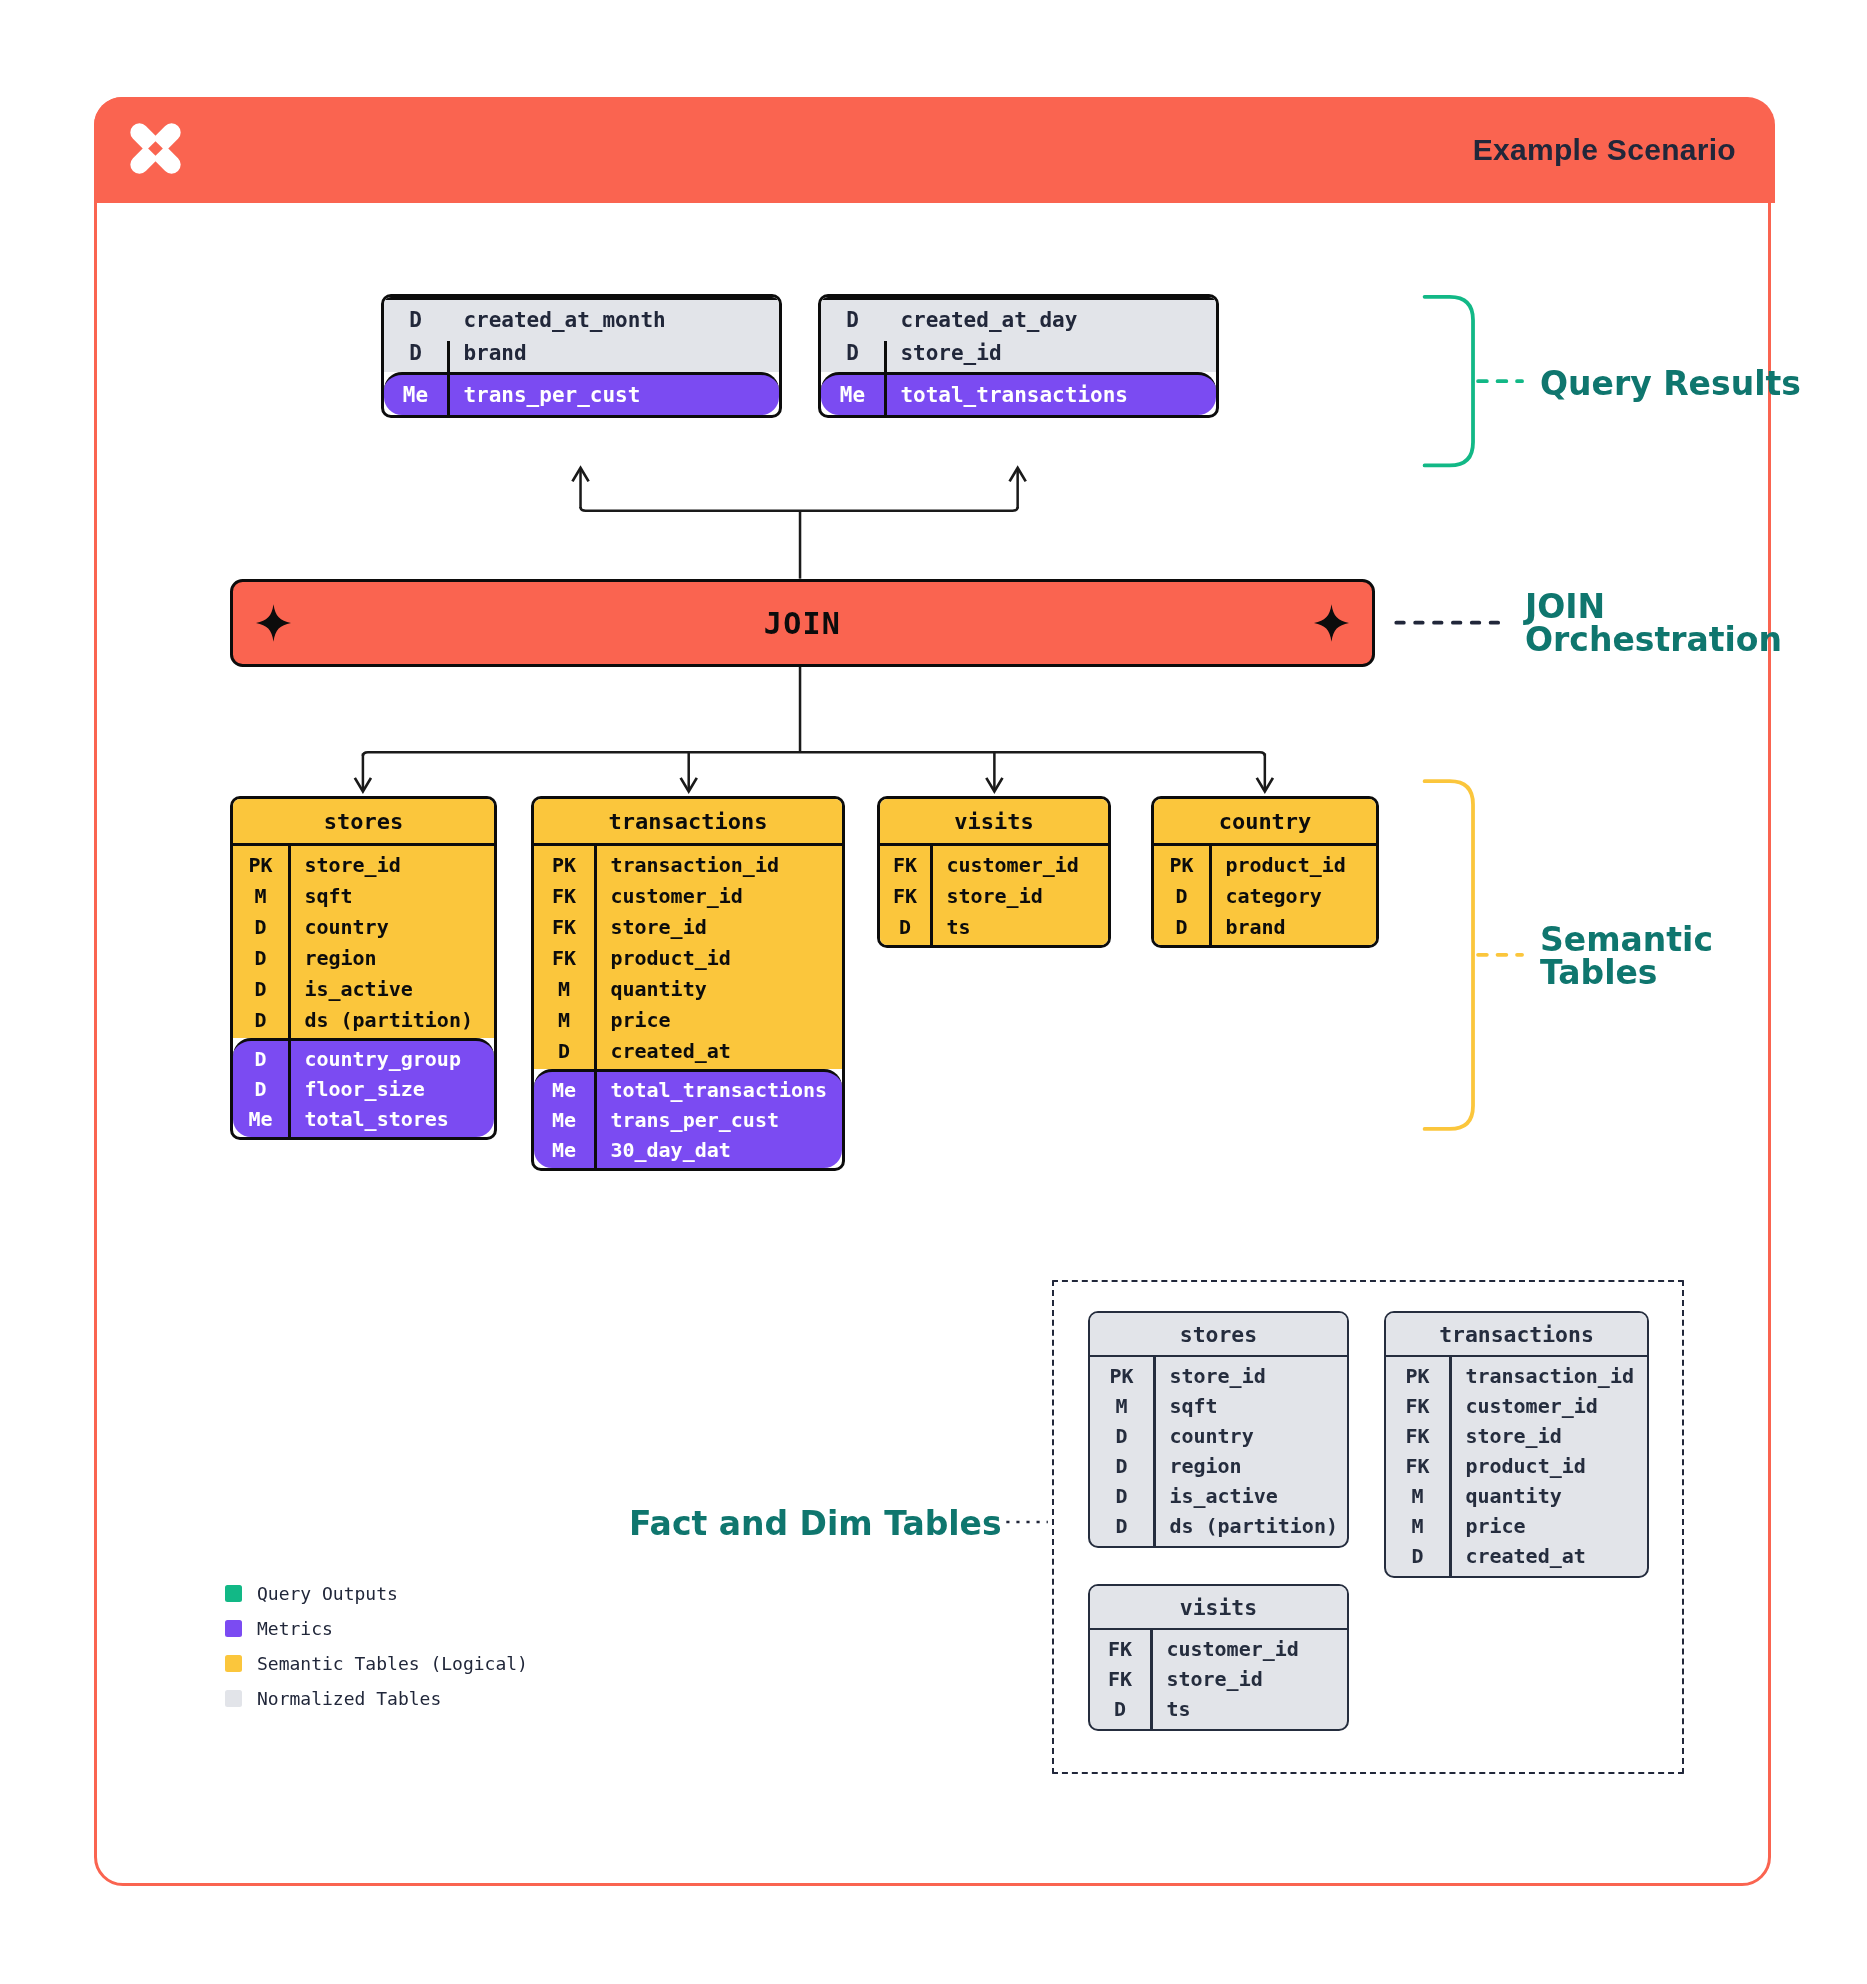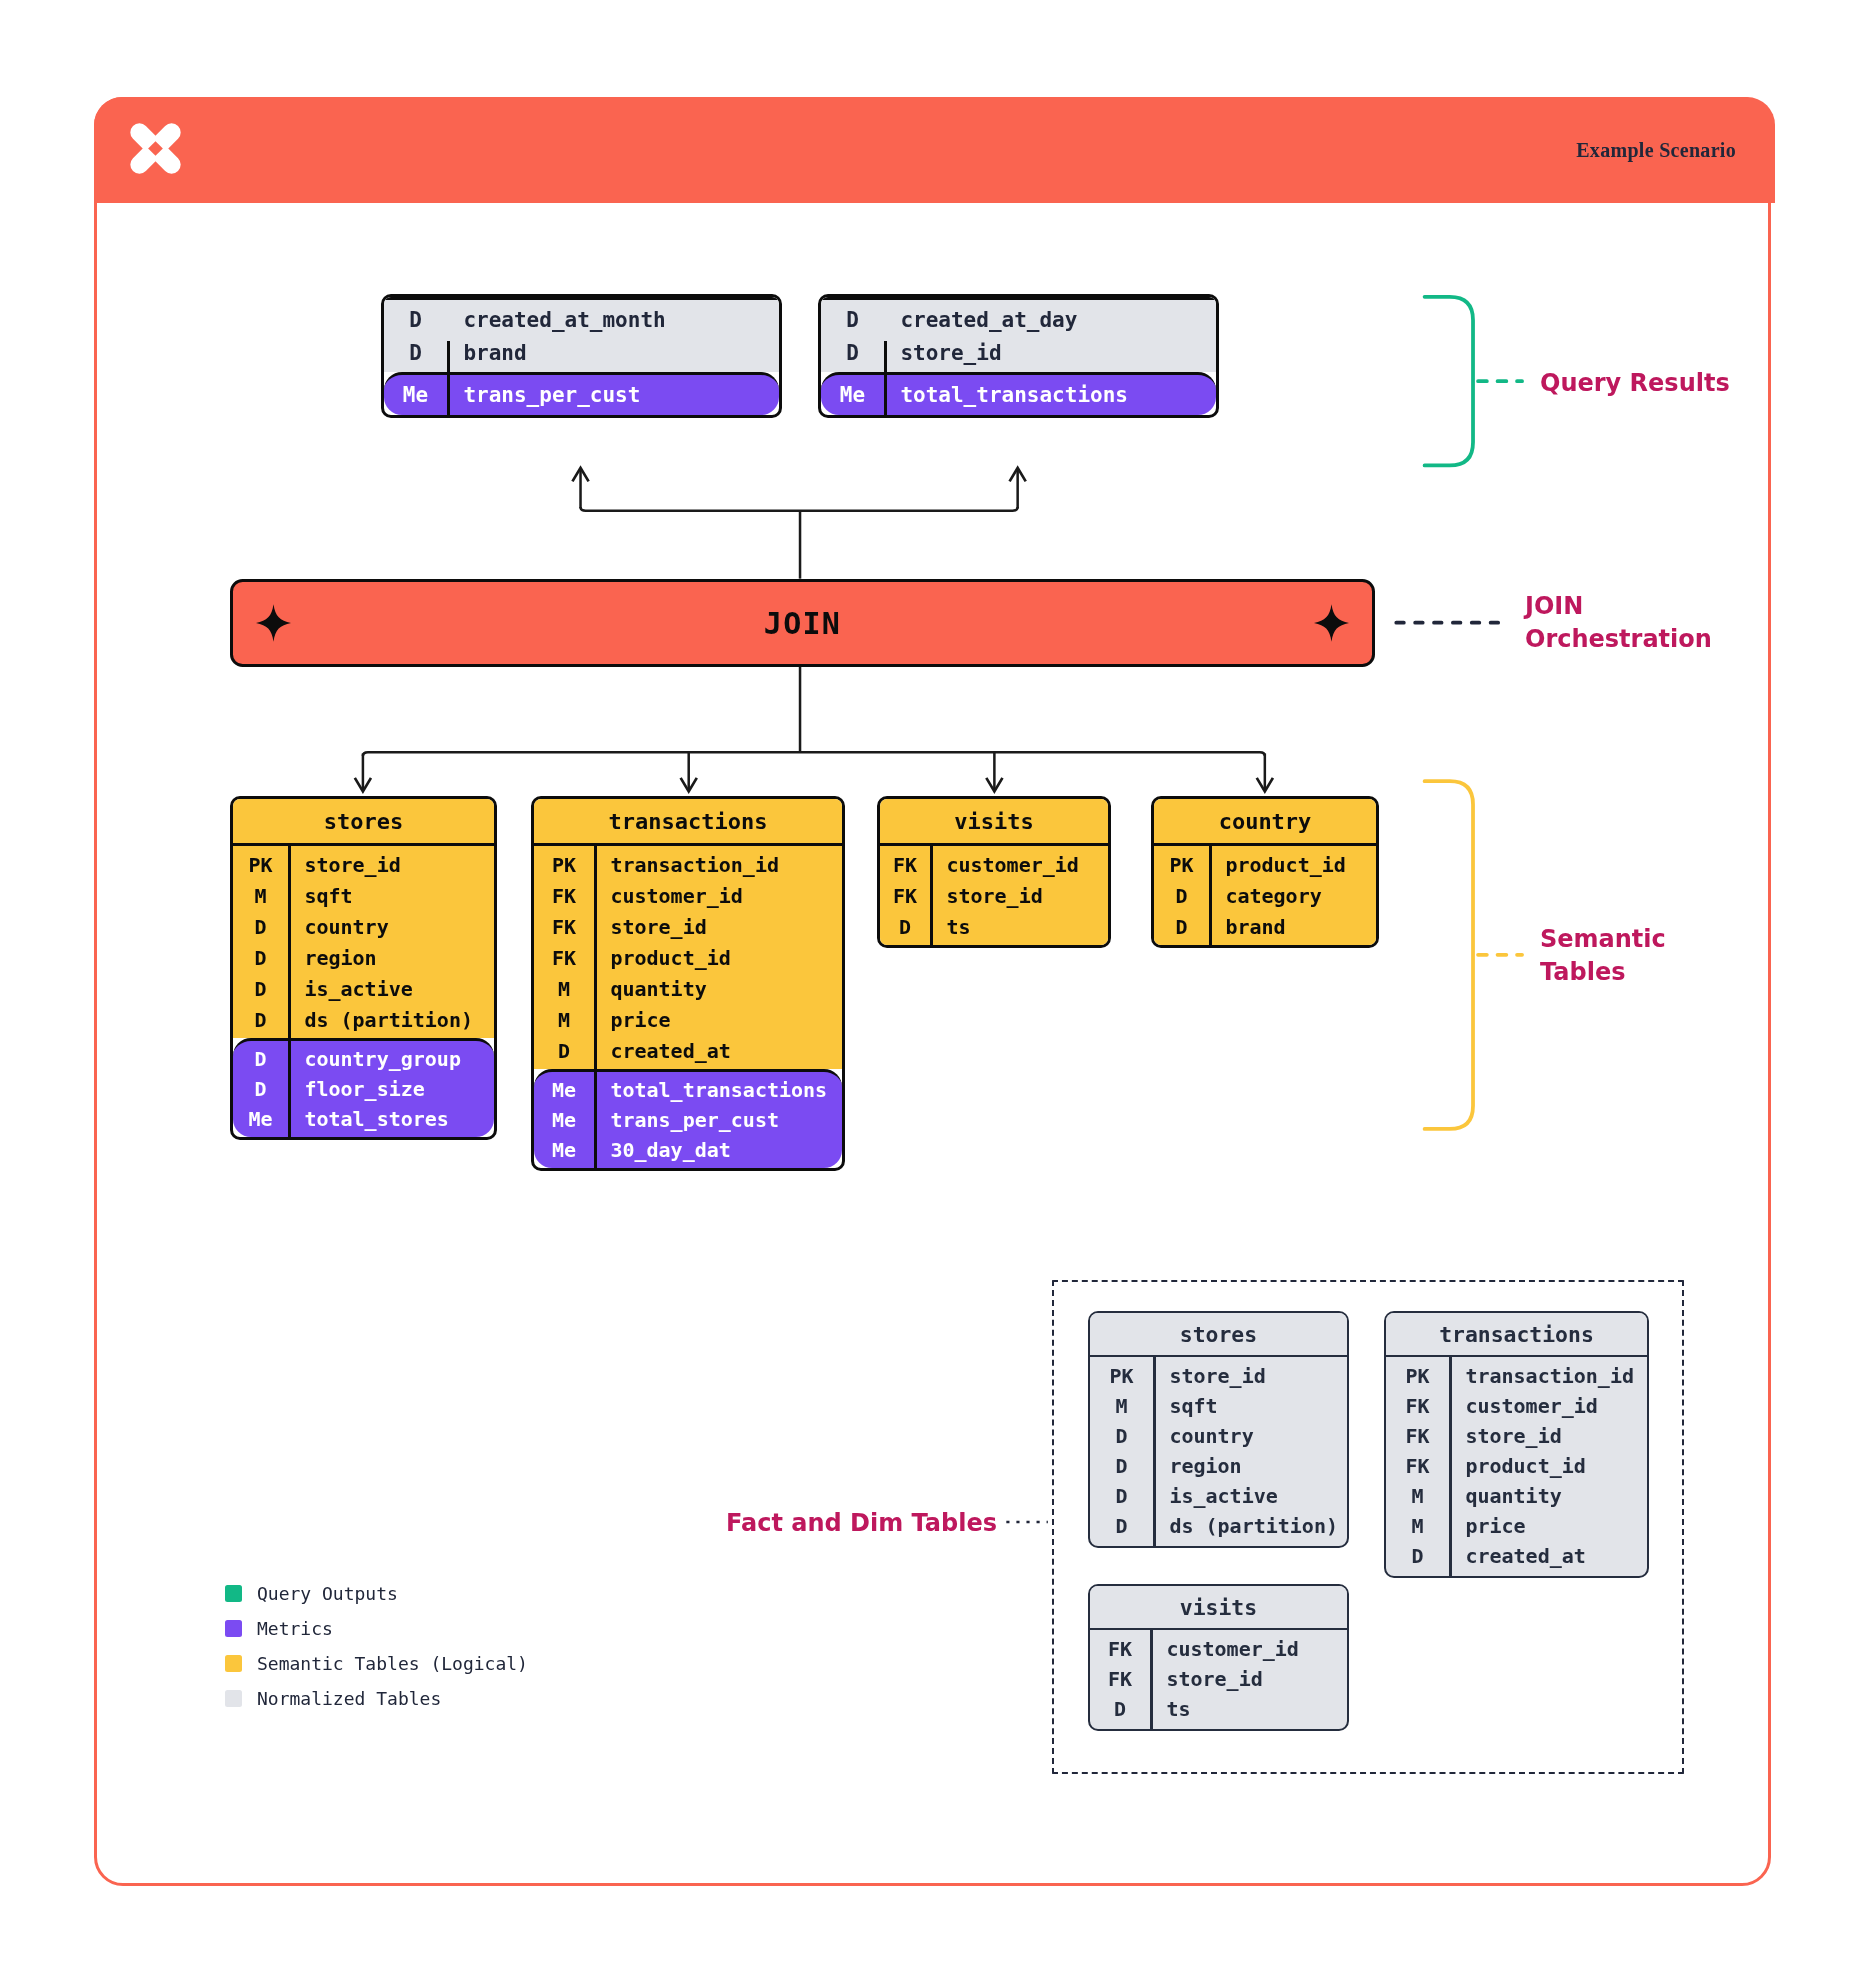--- a/index.html
+++ b/index.html
@@ -14,22 +14,22 @@
     border:3.1px solid #FA6450;border-radius:29px;background:#ffffff;box-sizing:border-box;
   }
   .card-header{
     position:absolute;left:94px;top:97px;width:1681px;height:106px;
     background:#FA6450;border-radius:28px 28px 0 0;box-sizing:border-box;
     display:flex;align-items:center;
   }
   .logo{position:absolute;left:29px;top:19px;width:65px;height:65px;}
   .card-title{
     position:absolute;right:39px;top:0;height:106px;display:flex;align-items:center;
-    font-family:Liberation Serif, serif;
-    font-weight:700;font-size:20px;color:#21273A;letter-spacing:0.3px;
+    font-family:Liberation Sans, sans-serif;
+    font-weight:700;font-size:30px;color:#21273A;letter-spacing:0.3px;
   }
   
   .etable{position:absolute;box-sizing:border-box;border-radius:10px;overflow:hidden;background:#fff;}
   .qtable,.stable{border:3.1px solid #0C0C0C;}
   .ntable{border:2.5px solid #252D3E;background:#E2E4E9;}
   .thead{display:flex;align-items:center;justify-content:center;font-weight:700;}
   .qtable .thead{height:44px;background:#12B886;color:#ffffff;font-size:22px;}
   .stable .thead{height:44px;background:#FBC63C;color:#0C0C0C;font-size:22px;}
   .ntable .thead{height:42px;background:#E2E4E9;color:#252D3E;font-size:21.4px;}
   .sec{padding:3.1px 0;position:relative;}
@@ -59,21 +59,21 @@
     background:#FA6450;border:3.1px solid #0C0C0C;border-radius:12.6px;
     display:flex;align-items:center;justify-content:center;
     font-size:30px;font-weight:700;color:#0C0C0C;letter-spacing:1.3px;
   }
   .sparkle{position:absolute;top:50%;transform:translateY(-50%);width:35px;height:40px;}
   .sparkle.left{left:22.6px;}
   .sparkle.right{right:22.6px;}
   
   .note{
     position:absolute;font-family:"DejaVu Sans","Liberation Sans",sans-serif;
-    font-weight:700;font-size:24px;color:#be185d;line-height:33px;white-space:nowrap;
+    font-weight:700;font-size:33px;color:#0f766e;line-height:33px;white-space:nowrap;
   }
   
   .dash-box{
     position:absolute;left:1052px;top:1280px;width:632px;height:494px;box-sizing:border-box;
     border:2.5px dashed #21273A;border-radius:1.3px;
   }
   
   .legend{position:absolute;left:225px;top:1576px;}
   .legend-row{display:flex;align-items:center;height:35px;}
   .swatch{width:17px;height:17px;border-radius:2.5px;margin-right:15px;flex:none;}

